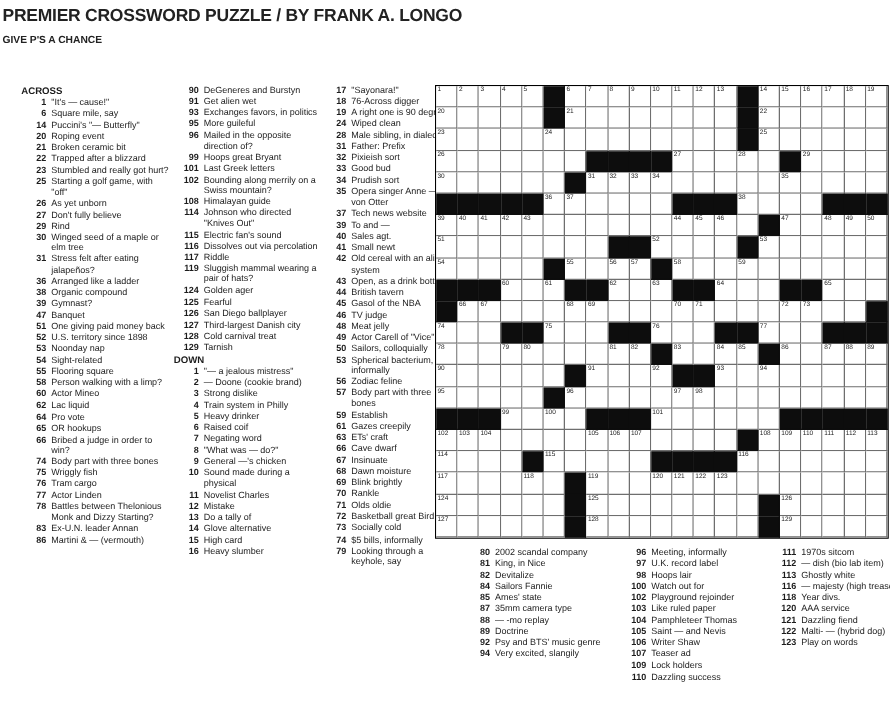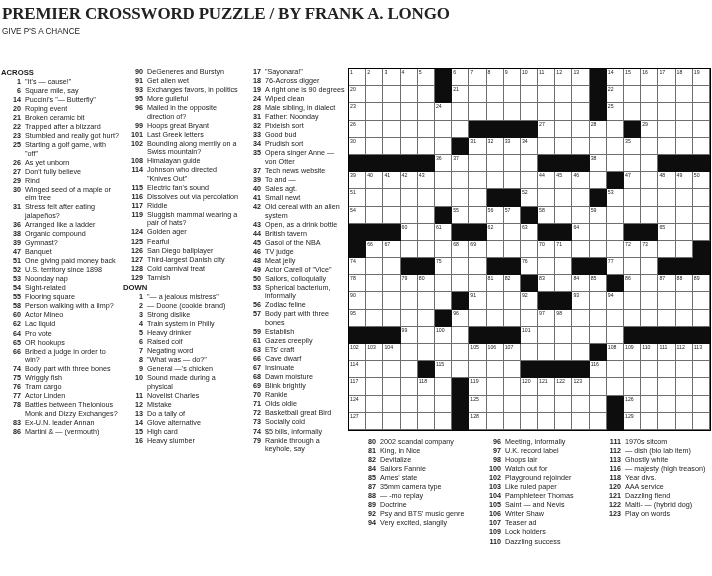--- a/index.html
+++ b/index.html
@@ -4,29 +4,28 @@
 <style>
   html,body{margin:0;padding:0;}
   body{
     width:712px;height:576px;position:relative;overflow:hidden;
     background:#ffffff;color:#1c1c1c;
     font-family:"Liberation Sans", sans-serif;
     -webkit-font-smoothing:antialiased;
   }
   .title{
     position:absolute;left:2px;top:4px;
-    font-size:17px;font-weight:bold;letter-spacing:-0.2px;color:#222;
+    font-size:14px;font-weight:bold;letter-spacing:-0.2px;color:#222;
     white-space:nowrap;
-    font-family:Liberation Serif, serif;
   }
   .subtitle{
     position:absolute;left:2px;top:27px;
-    font-size:8.2px;font-weight:normal;color:#222;white-space:nowrap;
+    font-size:8.2px;font-weight:bold;color:#222;white-space:nowrap;
   }
-  .clue-col{position:absolute;top:68px;}
+  .clue-col{position:absolute;top:68px;margin-left:16px;}
   #col-a{left:1px;width:119px;}
   #col-b{left:123px;width:119px;}
   #col-c{left:244px;width:101px;}
   #col-d{left:354px;top:438px;width:122px;}
   #col-e{left:479px;top:438px;width:117px;}
   #col-f{left:599px;top:438px;width:111px;}
   .clue{display:flex;font-size:7.2px;line-height:8.45px;margin:0 0 0.6px 0;}
   .clue .num{flex:0 0 20px;text-align:right;padding-right:4px;font-weight:bold;}
   #col-c .clue .num{flex-basis:17px;}
   #col-d .clue .num,#col-e .clue .num,#col-f .clue .num{flex-basis:22px;}
@@ -179,21 +178,21 @@
     <div class="clue">
       <span class="num">76</span>
       <span class="txt">Tram cargo</span>
     </div>
     <div class="clue">
       <span class="num">77</span>
       <span class="txt">Actor Linden</span>
     </div>
     <div class="clue">
       <span class="num">78</span>
-      <span class="txt">Battles between Thelonious Monk and Dizzy Exchanges?</span>
+      <span class="txt">Battles between Thelonious Monk and Dizzy Starting?</span>
     </div>
     <div class="clue">
       <span class="num">83</span>
       <span class="txt">Ex-U.N. leader Annan</span>
     </div>
     <div class="clue">
       <span class="num">86</span>
       <span class="txt">Martini &amp; — (vermouth)</span>
     </div>
   </div>
@@ -360,21 +359,21 @@
     <div class="clue">
       <span class="num">24</span>
       <span class="txt">Wiped clean</span>
     </div>
     <div class="clue">
       <span class="num">28</span>
       <span class="txt">Male sibling, in dialect</span>
     </div>
     <div class="clue">
       <span class="num">31</span>
-      <span class="txt">Father: Noonday</span>
+      <span class="txt">Father: Prefix</span>
     </div>
     <div class="clue">
       <span class="num">32</span>
       <span class="txt">Pixieish sort</span>
     </div>
     <div class="clue">
       <span class="num">33</span>
       <span class="txt">Good bud</span>
     </div>
     <div class="clue">
@@ -488,21 +487,21 @@
     <div class="clue">
       <span class="num">73</span>
       <span class="txt">Socially cold</span>
     </div>
     <div class="clue">
       <span class="num">74</span>
       <span class="txt">$5 bills, informally</span>
     </div>
     <div class="clue">
       <span class="num">79</span>
-      <span class="txt">Rankle through a keyhole, say</span>
+      <span class="txt">Looking through a keyhole, say</span>
     </div>
   </div>
 <div class="clue-col" id="col-d">
     <div class="clue">
       <span class="num">80</span>
       <span class="txt">2002 scandal company</span>
     </div>
     <div class="clue">
       <span class="num">81</span>
       <span class="txt">King, in Nice</span>

